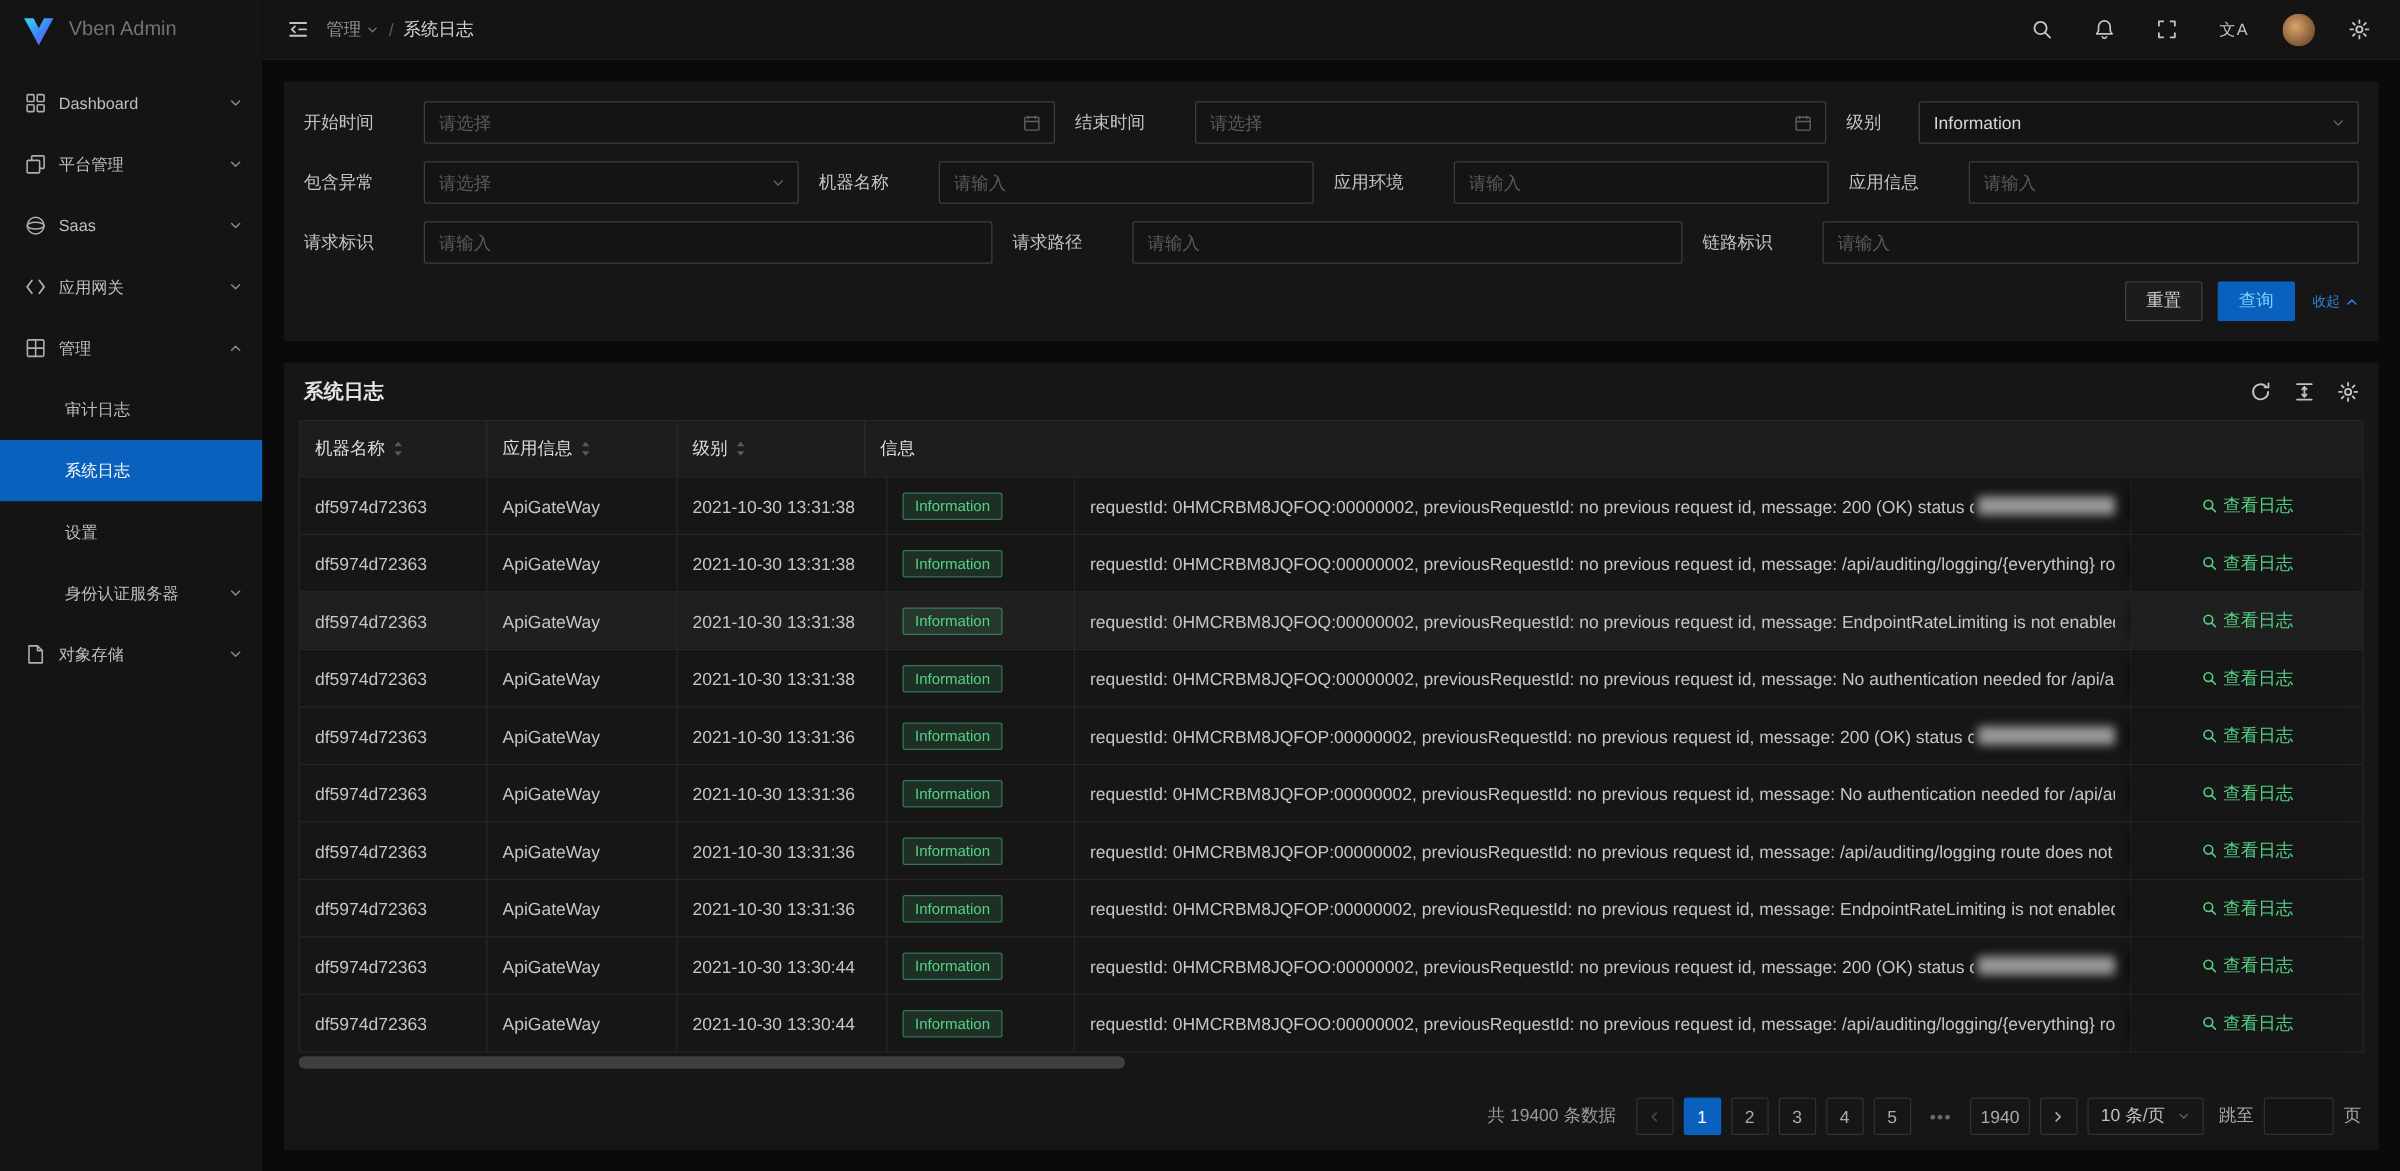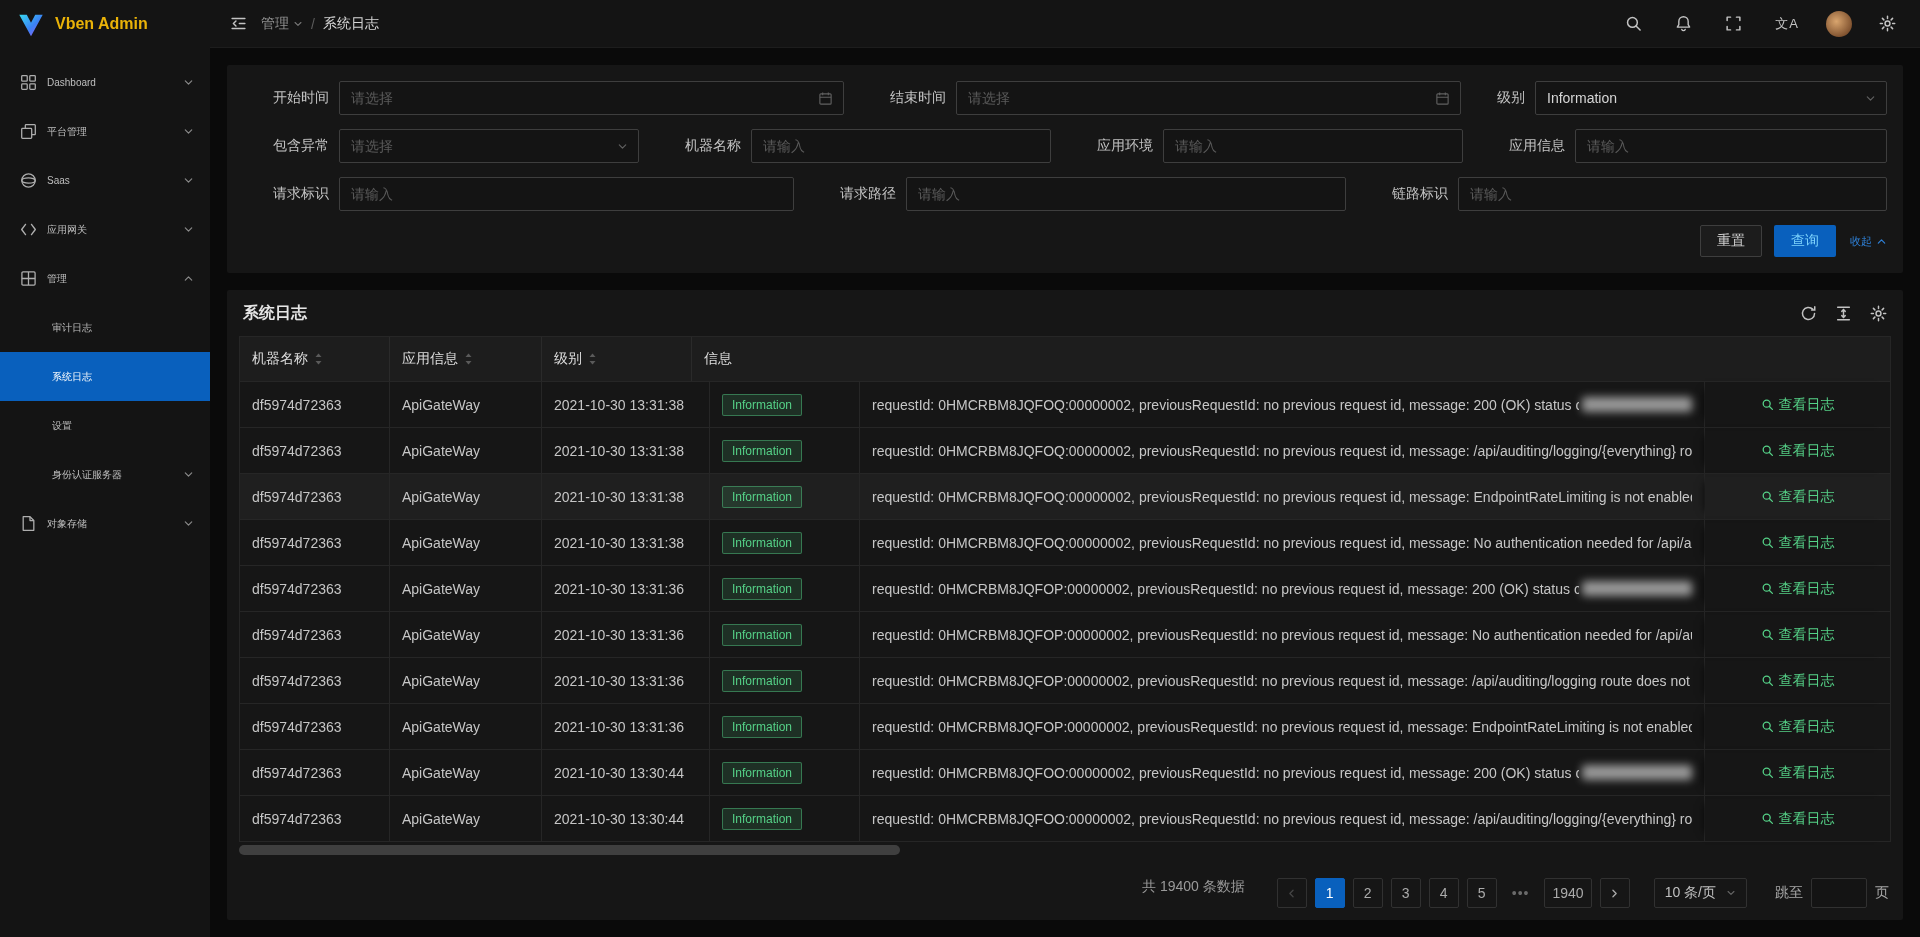--- a/index.html
+++ b/index.html
@@ -7,23 +7,23 @@
   body{font-family:"Liberation Sans","DejaVu Sans",sans-serif;font-size:14px;color:#c9c9c9}
   :root{--primary:#0960bd;--success:#55d187;--link:#2f81d8}
   svg{display:block}
 
   .app{display:flex;width:1920px;height:937px}
 
   
   .sidebar{width:210px;background:#141414;flex-shrink:0;display:flex;flex-direction:column}
   .logo{height:48px;display:flex;align-items:center;gap:9px;padding-left:16px;cursor:pointer;flex-shrink:0}
   .logo-icon svg{width:30px;height:30px}
-  .logo-text{font-size:16px;font-weight:bold;color:#eab308;white-space:nowrap}
+  .logo-text{font-size:16px;font-weight:normal;color:#737373;white-space:nowrap}
   .menu{flex:1;padding-top:10px;overflow:hidden}
-  .menu-item{height:49px;display:flex;align-items:center;padding:0 16px 0 20px;color:#bfbfbf;cursor:pointer;font-size:10px}
+  .menu-item{height:49px;display:flex;align-items:center;padding:0 16px 0 20px;color:#bfbfbf;cursor:pointer;font-size:13px}
   .menu-item .mi-icon{width:17px;height:17px;margin-right:10px;color:#aeaeae;display:inline-flex;flex-shrink:0}
   .menu-item .mi-icon svg{width:17px;height:17px}
   .menu-item.sub{padding-left:52px}
   .menu-item.active{background:var(--primary);color:#fff}
   .menu-item .mi-caret{margin-left:auto;color:#8a8a8a;display:inline-flex}
   .menu-item .mi-caret.up svg{transform:rotate(180deg)}
   .mi-label{white-space:nowrap;overflow:hidden}
 
   
   .main{flex:1;display:flex;flex-direction:column;min-width:0}
@@ -43,21 +43,21 @@
 
   
   .content{flex:1;background:#0a0a0a;padding:17px;display:flex;flex-direction:column;gap:17px;overflow:hidden}
   .panel{background:#161616;border-radius:2px}
 
   
   .filter-panel{padding:16px 16px 14px;flex-shrink:0}
   .frow{display:flex;align-items:center;margin-bottom:14px}
   .fitem{display:flex;align-items:center;min-width:0}
   .fitem + .fitem{margin-left:16px}
-  .flabel{text-align:right;padding-right:10px;color:#c3c3c3;white-space:nowrap;flex-shrink:0}
+  .flabel{padding-right:10px;color:#c3c3c3;white-space:nowrap;flex-shrink:0}
   .lw{width:96px}.lw-sm{width:58px}
   .control{position:relative;height:34px;background:#141414;border:1px solid #3e3e3e;border-radius:2px;display:flex;align-items:center}
   .control input{flex:1;min-width:0;background:transparent;border:none;outline:none;color:#d6d6d6;font-size:14px;padding:0 11px;height:100%;font-family:inherit}
   .control input::placeholder{color:#5a5a5a}
   .control .suffix{color:#606060;display:inline-flex;margin-right:10px;flex-shrink:0}
   .c-505{width:505px}.c-300{width:300px}.c-455{width:455px}.c-440{width:440px}.c-grow{flex:1}
   .fbtns{display:flex;justify-content:flex-end;align-items:center;gap:12px;margin-bottom:2px}
   .btn{height:32px;padding:0 16px;border-radius:2px;font-size:14px;display:inline-flex;align-items:center;cursor:pointer;border:1px solid transparent}
   .btn-default{background:#1c1c1c;border-color:#3e3e3e;color:#cfcfcf}
   .btn-primary{background:var(--primary);color:#7dd3fc}
@@ -89,21 +89,21 @@
   .w-msg{flex:1;min-width:0}
   .w-action{width:185px;flex-shrink:0;box-shadow:-8px 0 8px -8px rgba(0,0,0,.75)}
   .badge{font-size:12px;color:var(--success);background:rgba(85,209,135,.14);border:1px solid rgba(85,209,135,.45);border-radius:2px;padding:2px 9px;line-height:16px}
   .msg-text{overflow:hidden;white-space:nowrap}
   .redacted{display:inline-block;width:110px;height:15px;margin-left:3px;border-radius:3px;background:#b9b9b9;filter:blur(4px);opacity:.8;flex-shrink:0}
   .action-link{color:var(--success);display:inline-flex;align-items:center;gap:5px;cursor:pointer}
 
   .hscroll{height:10px;margin-top:3px;position:relative;flex-shrink:0}
   .hthumb{position:absolute;left:0;top:0;height:10px;width:40%;background:#3f3f3f;border-radius:5px;cursor:pointer}
 
-  .pagination{margin-top:auto;display:flex;justify-content:flex-end;gap:24px;padding:10px 2px 2px;color:#a8a8a8;font-size:14px;flex-shrink:0}
+  .pagination{margin-top:auto;display:flex;align-items:center;justify-content:flex-end;gap:8px;padding:10px 2px 2px;color:#a8a8a8;font-size:14px;flex-shrink:0}
   .pg-total{margin-right:8px;color:#9a9a9a}
   .pages{display:flex;gap:8px;align-items:center}
   .page-item{min-width:30px;height:30px;border:1px solid #313131;background:#161616;border-radius:2px;display:inline-flex;align-items:center;justify-content:center;color:#ababab;cursor:pointer;padding:0 7px}
   .page-item.active{background:var(--primary);border-color:var(--primary);color:#fff}
   .page-item.dots{border:none;background:transparent;color:#6a6a6a;letter-spacing:1px;min-width:22px}
   .page-item.disabled{color:#454545;cursor:default}
   .page-item svg{width:11px;height:11px}
   .page-size{height:30px;border:1px solid #313131;background:#161616;border-radius:2px;display:inline-flex;align-items:center;gap:10px;padding:0 10px;cursor:pointer;color:#c0c0c0}
   .page-size .suffix{color:#666;display:inline-flex}
   .jump-wrap{display:inline-flex;align-items:center;gap:8px;margin-left:4px}

